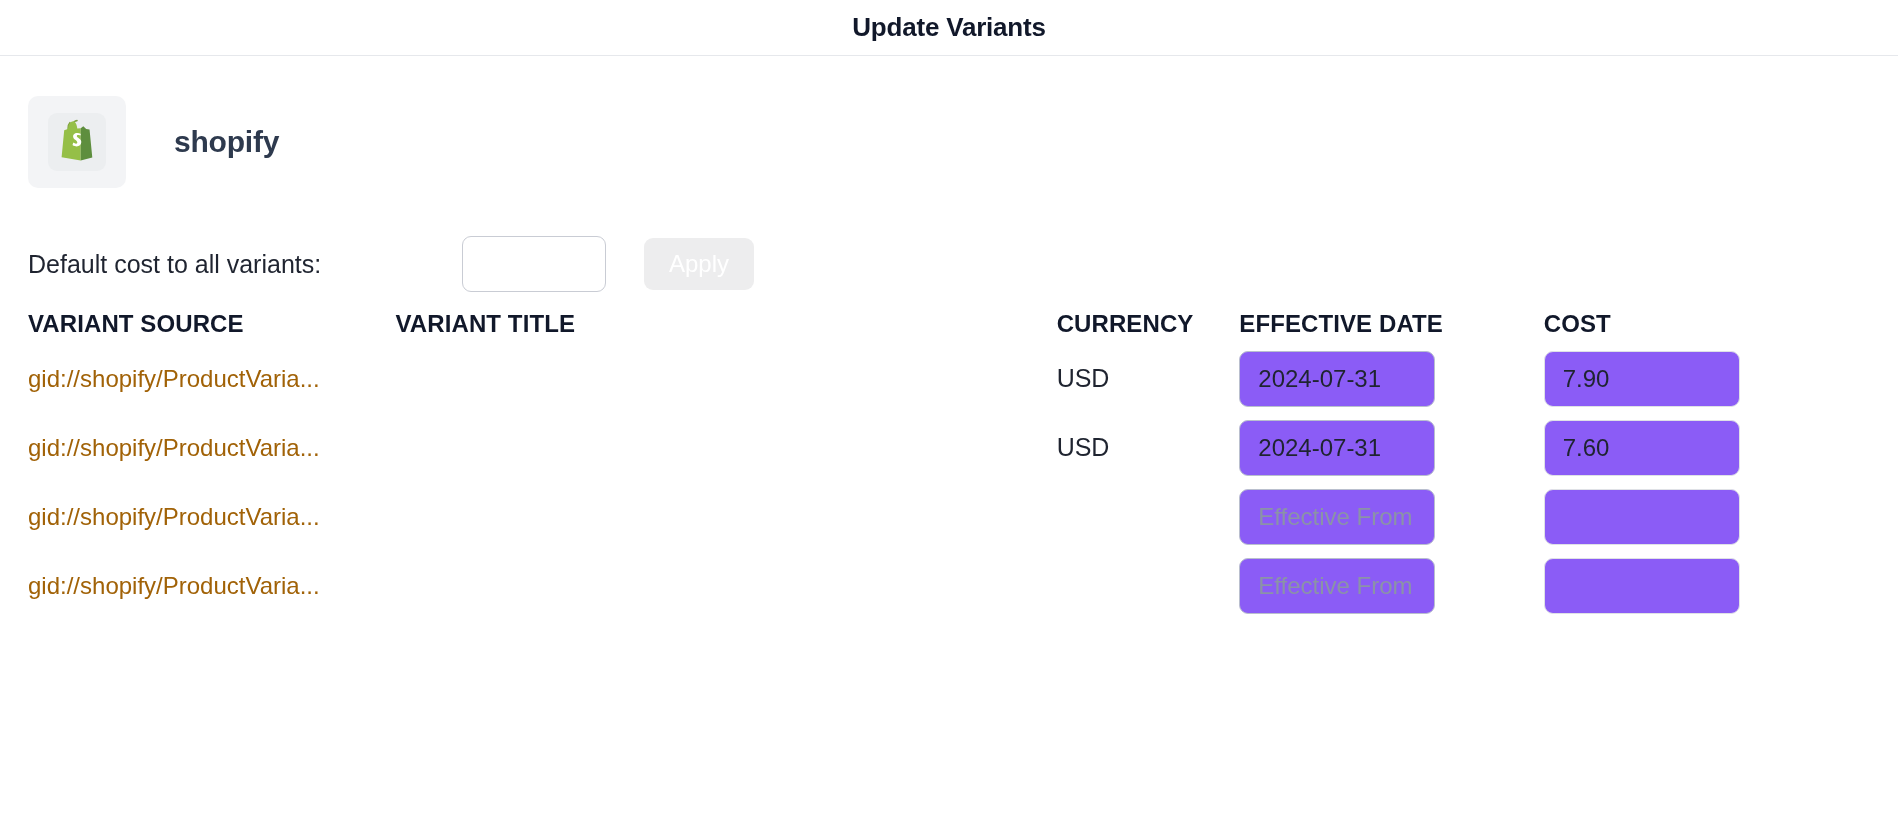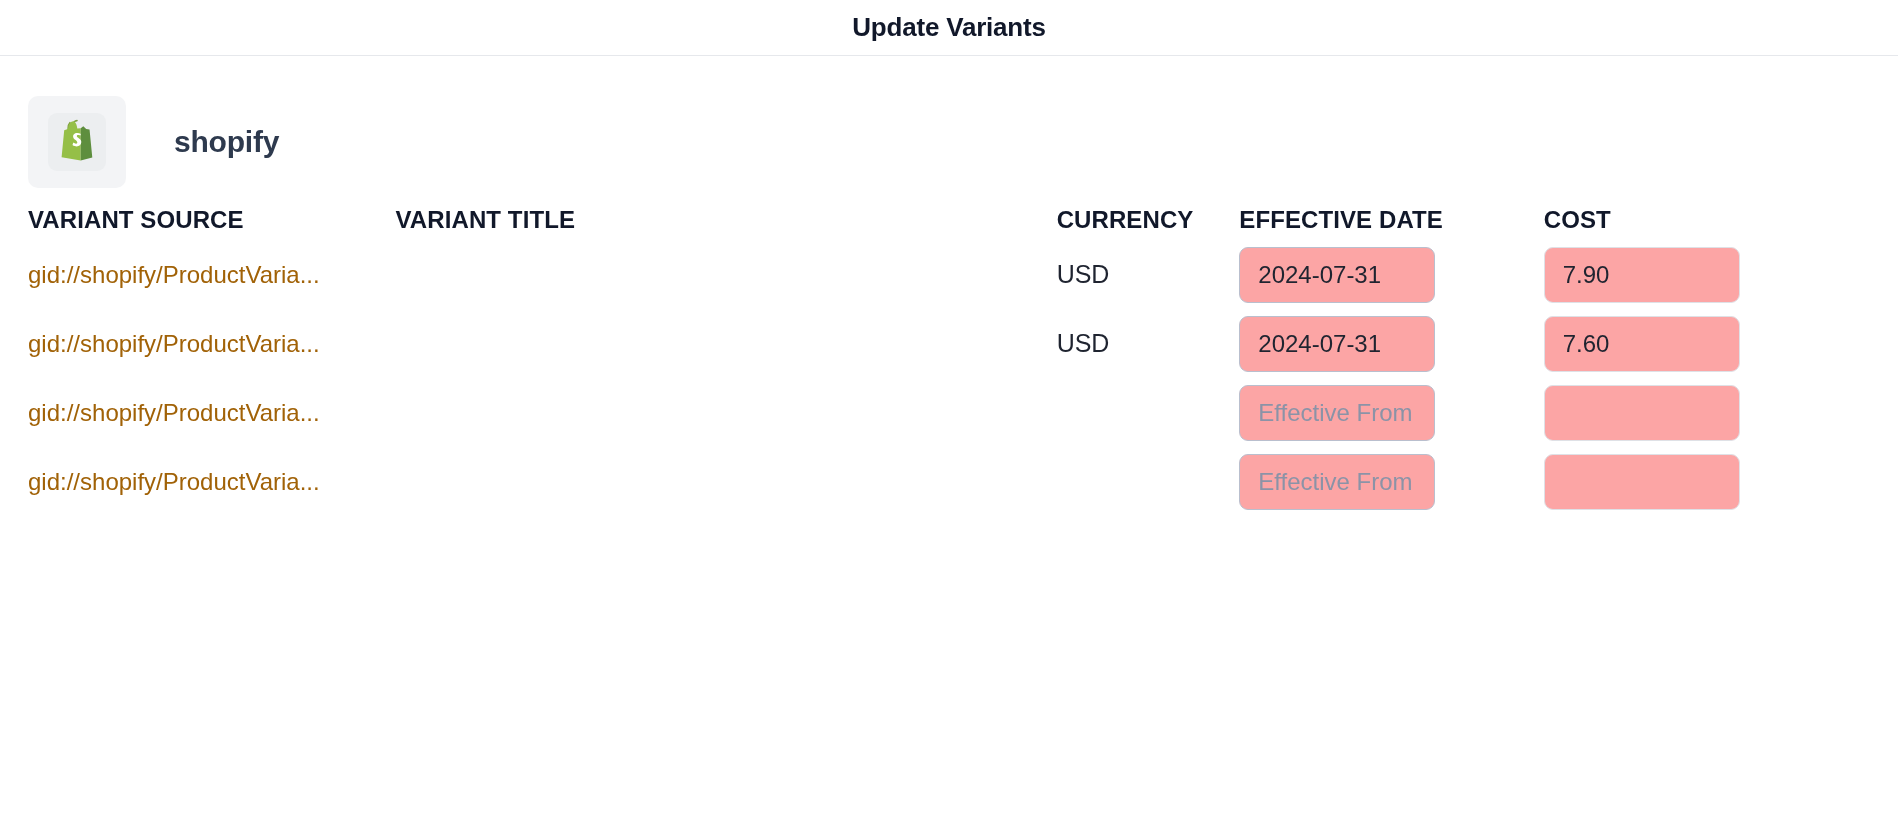--- a/index.html
+++ b/index.html
@@ -156,21 +156,21 @@
   }
   .cell-currency {
     font-size: 25px;
     color: #1f2430;
   }
 
   .row-input {
     height: 56px;
     border: 1px solid #b9bfce;
     border-radius: 9px;
-    background: #fca5a5;
+    background: #8b5cf6;
     font-family: "Liberation Sans", sans-serif;
     font-size: 24px;
     color: #1f2430;
     padding: 0 18px;
     outline: none;
   }
   .row-input::placeholder { color: #8b93a7; }
   .date-input { width: 196px; }
   .cost-input { width: 196px; border-color: #dfe1e6; }
 </style>
@@ -193,20 +193,25 @@
             <path d="M9.1 10.3L6.2 11.2 3.6 38.3l19.1 3.1V9.3l-3.4.1c-.3-2.6-1.2-5.3-2.7-6.6-.5-.4-1-.6-1.5-.6-2.2 0-4.2 2.8-5.1 7.2l-.9.9z" fill="#95bf47"></path>
             <path d="M22.7 9.3v32.1l11.6-2.9L31.6 11l-.1-.6-3.3-.3-2.9-2.9-2.6 2.1z" fill="#5e8e3e"></path>
             <path d="M22.9 14.9c-1.1-.5-2.3-.8-3.5-.8-3.4 0-4.3 2.1-4.3 3.5 0 3.2 4.2 3.5 4.2 6 0 .6-.4 1.1-1.1 1.1-1.3 0-2.9-1.1-2.9-1.1l-.8 2.5s1.5 1.3 4 1.3c2.8 0 4.8-1.7 4.8-4.4 0-3.5-4.5-4-4.5-6 0-.5.4-1 1.4-1 1.1 0 2.1.5 2.1.5l.6-1.6z" fill="#ffffff"></path>
           </svg>
         </span>
       </div>
     </div>
     <div class="provider-name">shopify</div>
   </div>
 
+  <div class="default-row cost">
+    <div class="default-label cost-label">Default cost to all variants:</div>
+    <input class="text-input cost-default-input" type="text" placeholder="" style="">
+    <button class="apply-btn">Apply</button>
+  </div>
 
 
   <table class="variants-table">
     <colgroup>
       <col class="col-source">
         <col class="col-title">
         <col class="col-currency">
         <col class="col-date">
         <col class="col-cost">
     </colgroup>

